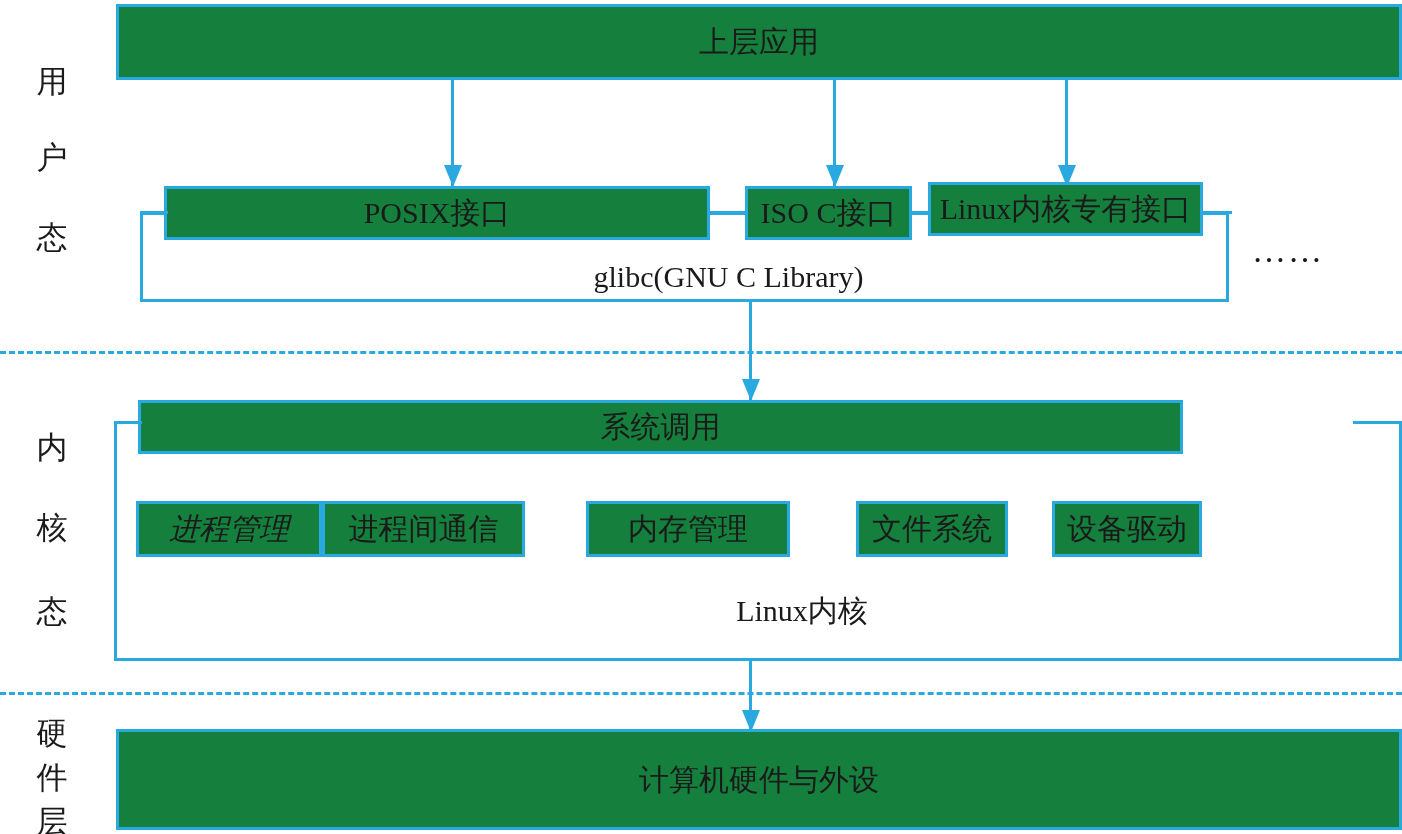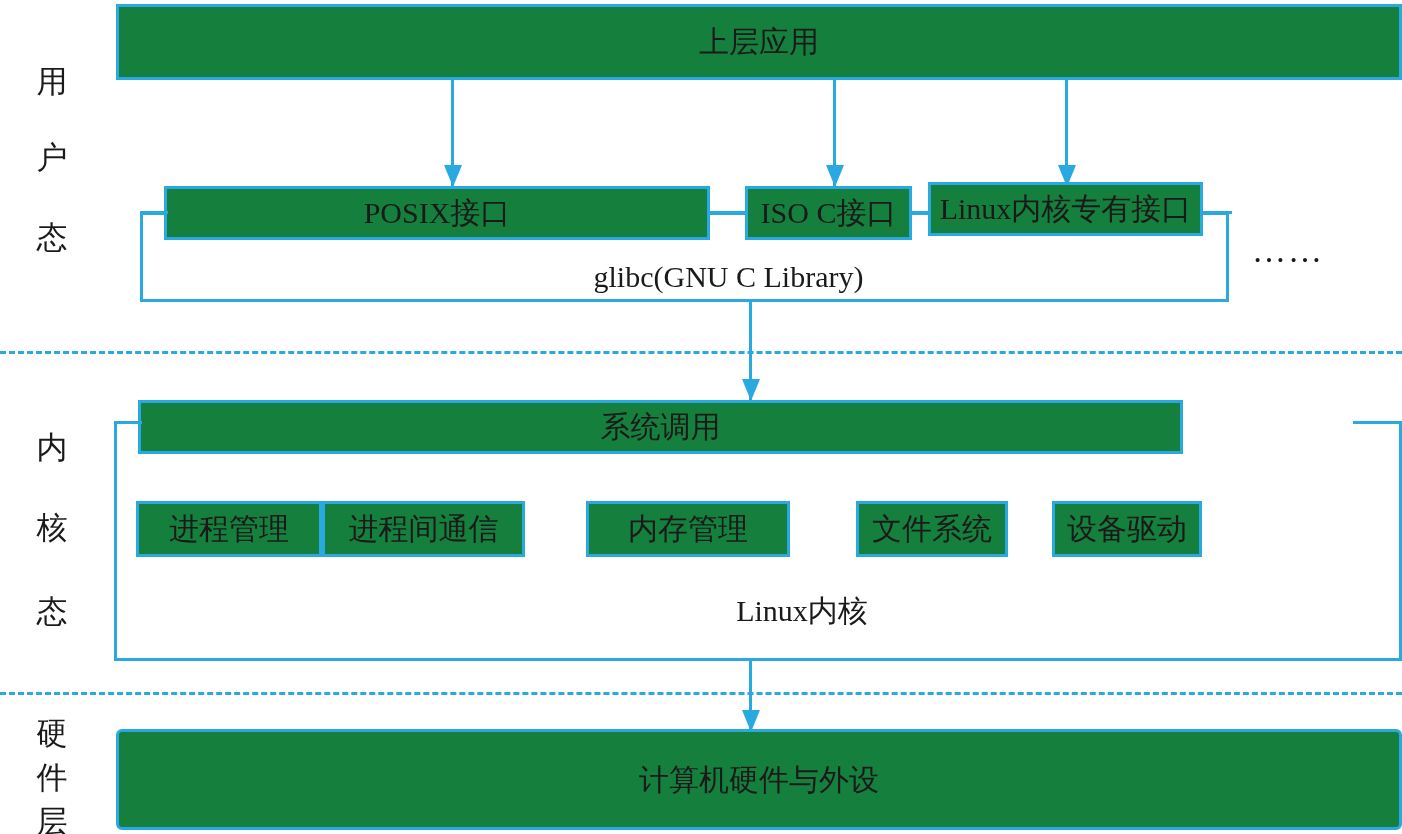--- a/index.html
+++ b/index.html
@@ -172,37 +172,37 @@
   <div class="mask" style="left:141px; top:419px; width:1212px; height:7px;"></div>
 
   <div class="container-caption" style="left:114px; top:596px; width:1288px;">Linux内核</div>
 
   <div class="box" style="left:138px; top:400px; width:1045px; height:54px;">
     <span class="box-label">系统调用</span>
   </div>
   <div class="conn-h" style="left:114px; top:421px; width:28px;"></div>
   <div class="conn-h" style="left:1353px; top:421px; width:49px;"></div>
 
-  <div class="box" style="left:136px; top:501px; width:186px; height:56px;">
+  <div class="box" style="left:136px; top:501px; width:186px; height:56px;font-style:italic;">
     <span class="box-label">进程管理</span>
   </div>
   <div class="box" style="left:322px; top:501px; width:203px; height:56px;">
     <span class="box-label">进程间通信</span>
   </div>
   <div class="box" style="left:586px; top:501px; width:204px; height:56px;">
     <span class="box-label">内存管理</span>
   </div>
   <div class="box" style="left:856px; top:501px; width:152px; height:56px;">
     <span class="box-label">文件系统</span>
   </div>
   <div class="box" style="left:1052px; top:501px; width:150px; height:56px;">
     <span class="box-label">设备驱动</span>
   </div>
 
   <div class="arrow" style="left:749px; top:661px; height:70px;"></div>
 
   <div class="dashed-sep" style="top:692px;"></div>
 
-  <div class="box" style="left:116px; top:729px; width:1286px; height:101px;border-radius:6px;">
+  <div class="box" style="left:116px; top:729px; width:1286px; height:101px;">
     <span class="box-label">计算机硬件与外设</span>
   </div>
 
 </div>
 
 </body></html>

